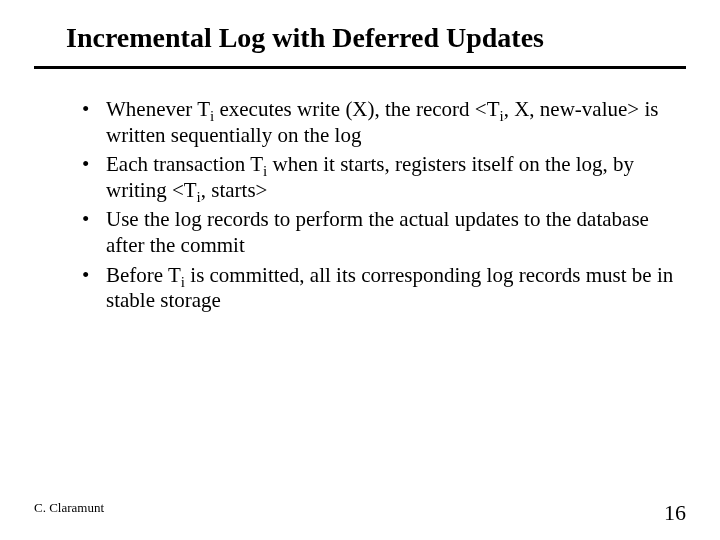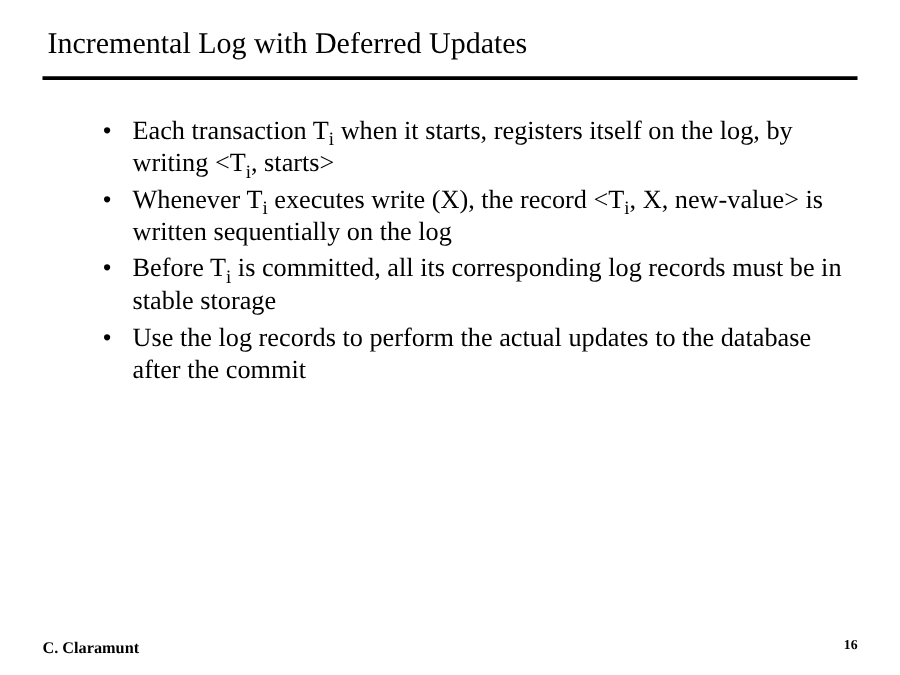--- a/index.html
+++ b/index.html
@@ -1,35 +1,35 @@
 <!DOCTYPE html>
 <html><head>
 <meta charset="utf-8">
 <style>
   * { box-sizing: border-box; margin: 0; padding: 0; }
   html, body { width: 720px; height: 540px; background: #fff; font-family: "Times New Roman", Times, serif; color: #000; }
   .slide { width: 720px; height: 540px; position: relative; padding: 22px 34px 0 34px; }
-  .title { font-size: 24px; font-weight: normal; margin-bottom: 12px; padding-left: 4px; }
+  .title { font-size: 28px; font-weight: bold; margin-bottom: 12px; padding-left: 4px; margin-left: 28px; }
   .rule { border: none; border-top: 3px solid #000; width: 100%; margin-bottom: 28px; }
   .bullets { list-style: none; padding-left: 48px; }
   .bullets li { font-size: 21px; line-height: 1.22; margin-bottom: 4px; position: relative; padding-left: 24px; }
   .bullets li::before { content: "•"; position: absolute; left: 0; top: 0; font-size: 21px; }
   .sub { font-size: 0.72em; vertical-align: sub; line-height: 0; }
-  .footer { position: absolute; bottom: 14px; left: 34px; right: 34px; display: flex; justify-content: space-between; font-size: 13px; font-weight: bold; }
-  .page-num { font-size: 11px; }
+  .footer { position: absolute; bottom: 14px; left: 34px; right: 34px; display: flex; justify-content: space-between; font-size: 13px; }
+  .page-num { font-size: 22px; }
 </style>
 </head>
 <body>
 
 <div class="slide">
   <div class="title">Incremental Log with Deferred Updates</div>
   <hr class="rule">
   <ul class="bullets">
+    <li><span>Whenever T</span><span class="sub">i</span><span> executes write (X), the record &lt;T</span><span class="sub">i</span><span>, X, new-value&gt; is written sequentially on the log</span></li>
     <li><span>Each transaction T</span><span class="sub">i</span><span> when it starts, registers itself on the log, by writing &lt;T</span><span class="sub">i</span><span>, starts&gt;</span></li>
-    <li><span>Whenever T</span><span class="sub">i</span><span> executes write (X), the record &lt;T</span><span class="sub">i</span><span>, X, new-value&gt; is written sequentially on the log</span></li>
+    <li><span>Use the log records to perform the actual updates to the database after the commit</span></li>
     <li><span>Before T</span><span class="sub">i</span><span> is committed, all its corresponding log records must be in stable storage</span></li>
-    <li><span>Use the log records to perform the actual updates to the database after the commit</span></li>
   </ul>
   <div class="footer">
     <span>C. Claramunt</span>
     <span class="page-num">16</span>
   </div>
 </div>
 
 </body></html>

